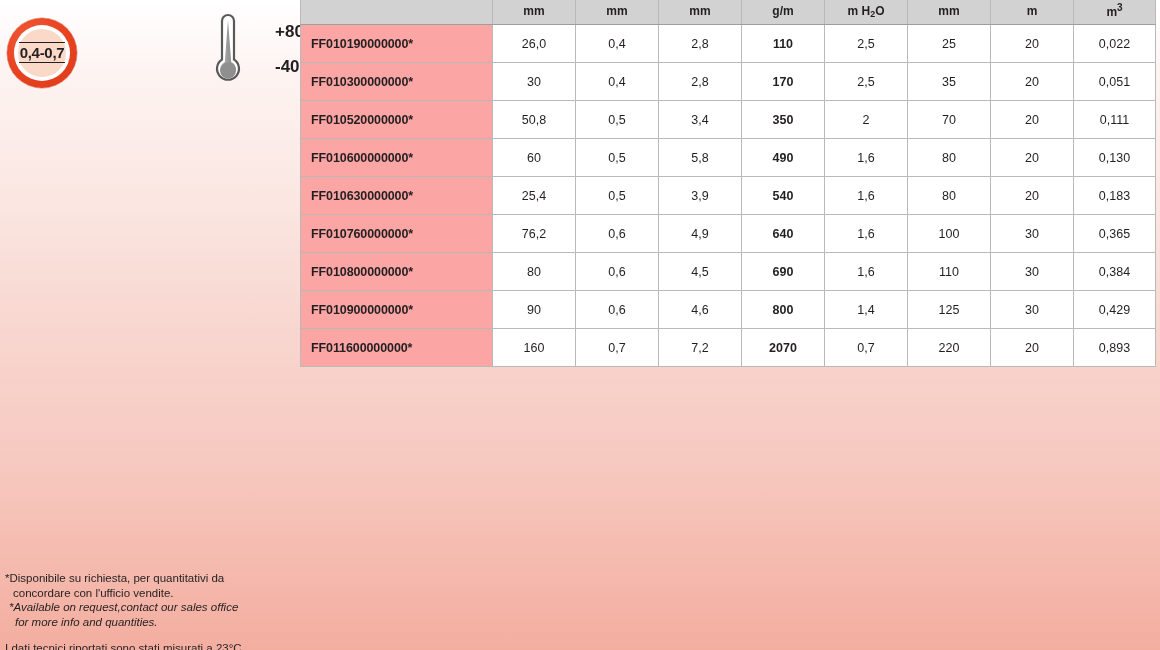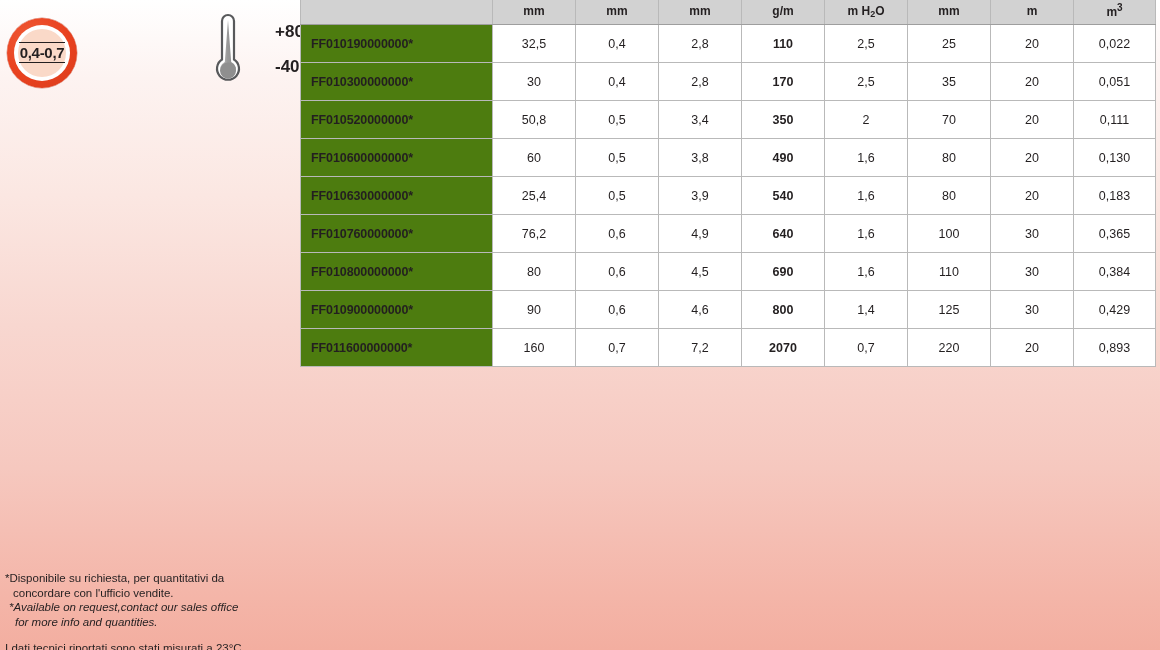--- a/index.html
+++ b/index.html
@@ -119,21 +119,21 @@
     border-bottom: 1px solid #9e9e9e;
   }
   #spec-table thead th.code-head {
     background: #d2d2d2;
   }
   #spec-table tbody td {
     background: #ffffff;
     font-size: 12.5px;
   }
   #spec-table tbody td.code-cell {
-    background: #4d7c0f;
+    background: #fca5a5;
     text-align: left;
     padding-left: 10px;
     font-weight: bold;
     font-size: 12.5px;
     letter-spacing: -0.1px;
   }
   #spec-table tbody td.weight-cell {
     font-weight: bold;
   }
   .col-code   { width: 192px; }
@@ -208,21 +208,21 @@
       <th>g/m</th>
       <th>m H<sub>2</sub>O</th>
       <th>mm</th>
       <th>m</th>
       <th>m<sup>3</sup></th>
     </tr>
   </thead>
   <tbody>
       <tr>
         <td class="code-cell">FF010190000000*</td>
-        <td>32,5</td>
+        <td>26,0</td>
         <td>0,4</td>
         <td>2,8</td>
         <td class="weight-cell">110</td>
         <td>2,5</td>
         <td>25</td>
         <td>20</td>
         <td>0,022</td>
       </tr>
       <tr>
         <td class="code-cell">FF010300000000*</td>
@@ -243,21 +243,21 @@
         <td class="weight-cell">350</td>
         <td>2</td>
         <td>70</td>
         <td>20</td>
         <td>0,111</td>
       </tr>
       <tr>
         <td class="code-cell">FF010600000000*</td>
         <td>60</td>
         <td>0,5</td>
-        <td>3,8</td>
+        <td>5,8</td>
         <td class="weight-cell">490</td>
         <td>1,6</td>
         <td>80</td>
         <td>20</td>
         <td>0,130</td>
       </tr>
       <tr>
         <td class="code-cell">FF010630000000*</td>
         <td>25,4</td>
         <td>0,5</td>

